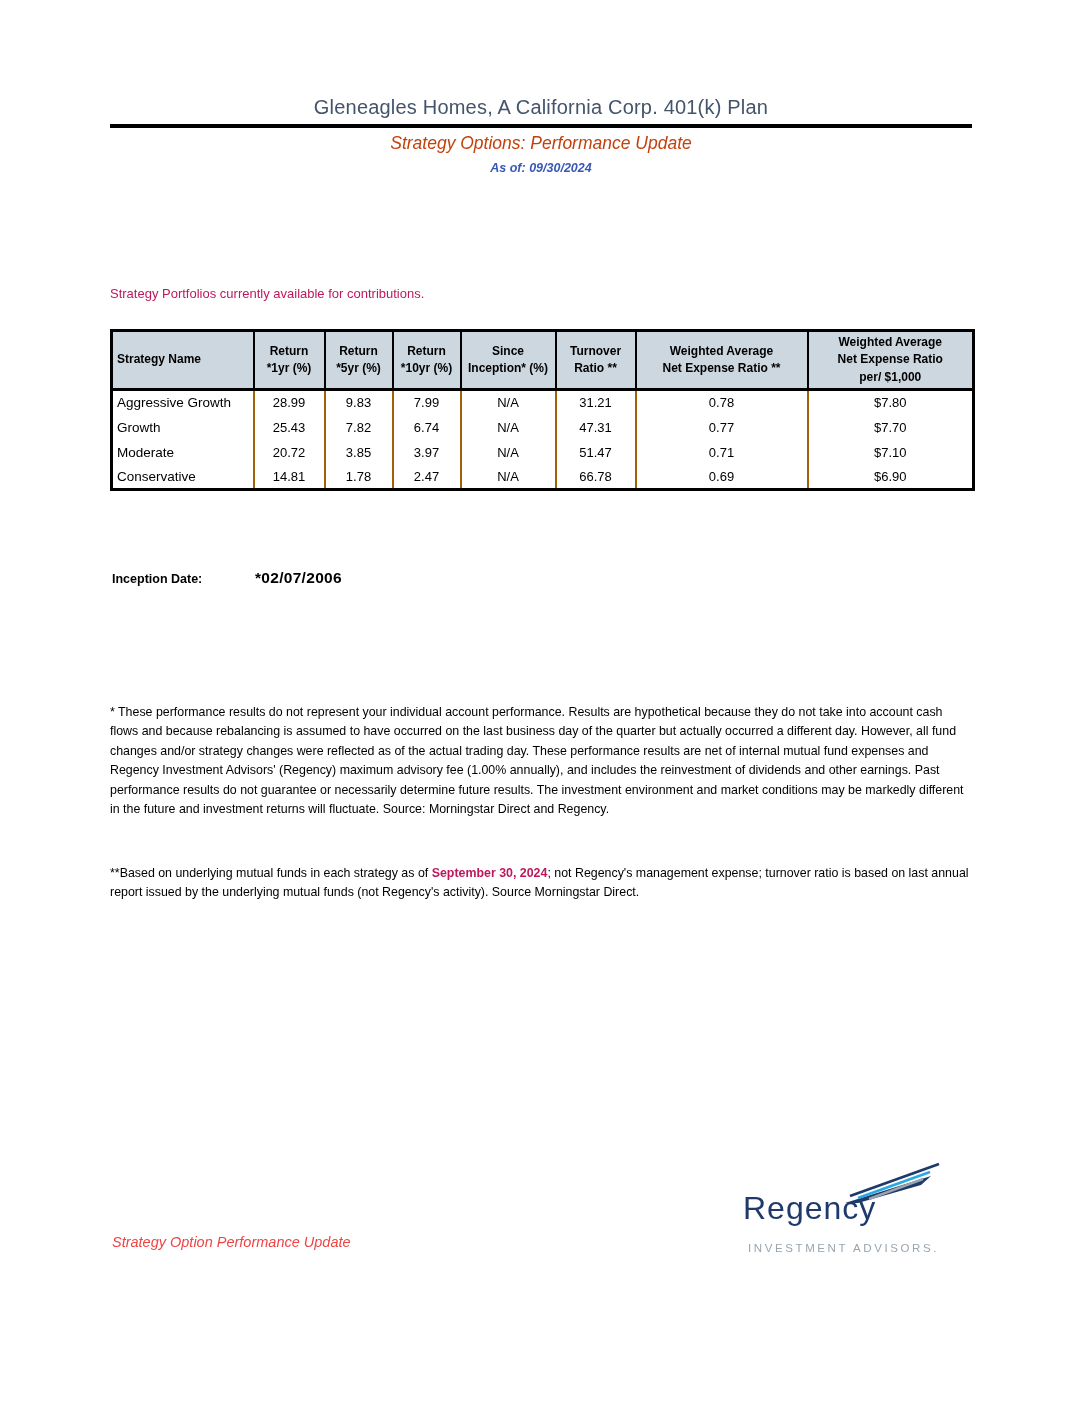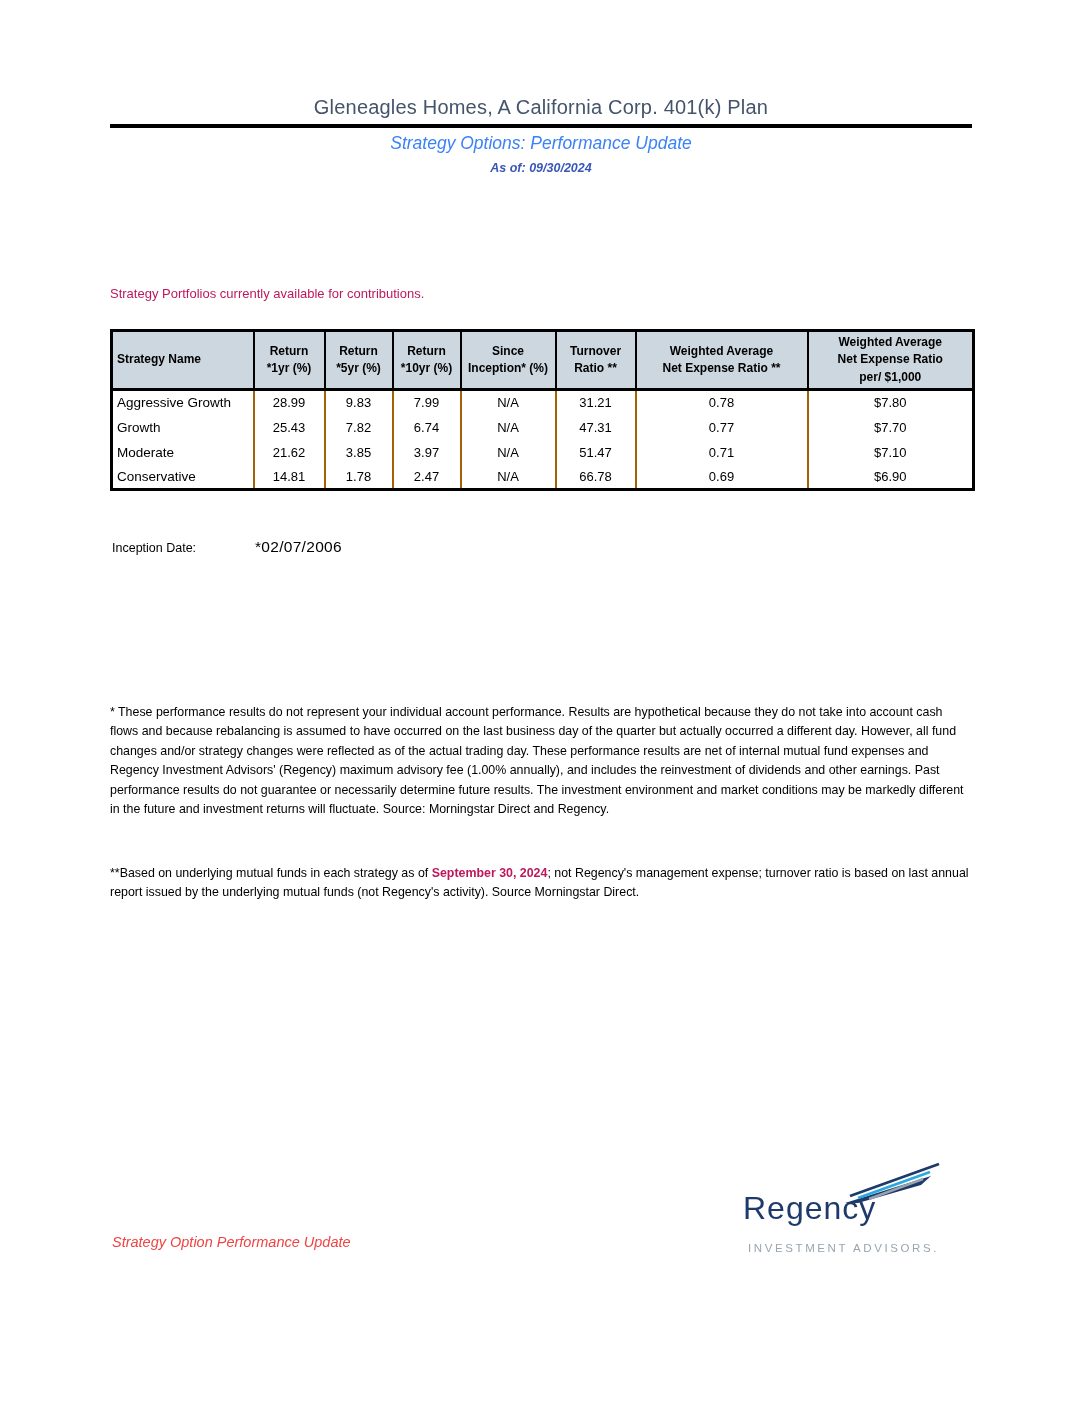--- a/index.html
+++ b/index.html
@@ -9,21 +9,21 @@
     position:relative;
     width:1080px; height:1408px;
     background:#ffffff;
     overflow:hidden;
   }
 
   
   .doc-header { position:absolute; left:110px; top:96px; width:862px; text-align:center; }
   .doc-title { font-size:20px; font-weight:400; color:#44546a; letter-spacing:0.2px; }
   .title-rule { height:4px; background:#000; margin-top:5px; }
-  .doc-subtitle { font-size:17.5px; font-style:italic; color:#3b82f6; margin-top:5px; }
+  .doc-subtitle { font-size:17.5px; font-style:italic; color:#c2410c; margin-top:5px; }
   .doc-asof { font-size:12.5px; font-style:italic; font-weight:bold; color:#3a57b8; margin-top:7px; }
 
   
   .intro { position:absolute; left:110px; top:286px; font-size:13px; color:#be185d; }
 
   
   .perf-table {
     position:absolute; left:110px; top:329px; width:862px;
     border-collapse:collapse;
     border:3px solid #000;
@@ -49,21 +49,21 @@
     text-align:center;
     vertical-align:middle;
     height:25px;
     padding:0 2px;
   }
   .perf-table td.cell-name { text-align:left; font-size:13.5px; padding-left:4px; }
   .w-name{width:142px}.w-r1{width:71px}.w-r5{width:68px}.w-r10{width:68px}
   .w-si{width:95px}.w-to{width:80px}.w-ner{width:172px}.w-ner1000{width:166px}
 
   
-  .inception { position:absolute; left:112px; top:538px; font-size:12.5px; }
+  .inception { position:absolute; left:112px; top:569px; font-size:12.5px;font-weight:bold; }
   .inception-label { display:inline-block; width:143px; vertical-align:baseline; }
   .inception-value { font-size:15.5px; letter-spacing:0.3px; }
 
   
   .footnote { position:absolute; left:110px; width:860px; font-size:12.4px; line-height:19.4px; color:#000; }
   .footnote-1 { top:703px; }
   .footnote-2 { top:864px; }
   .fn-highlight { color:#be185d; font-weight:bold; }
 
   
@@ -135,21 +135,21 @@
         <td>25.43</td>
         <td>7.82</td>
         <td>6.74</td>
         <td>N/A</td>
         <td>47.31</td>
         <td>0.77</td>
         <td>$7.70</td>
       </tr>
       <tr>
         <td class="cell-name">Moderate</td>
-        <td>21.62</td>
+        <td>20.72</td>
         <td>3.85</td>
         <td>3.97</td>
         <td>N/A</td>
         <td>51.47</td>
         <td>0.71</td>
         <td>$7.10</td>
       </tr>
       <tr>
         <td class="cell-name">Conservative</td>
         <td>14.81</td>

